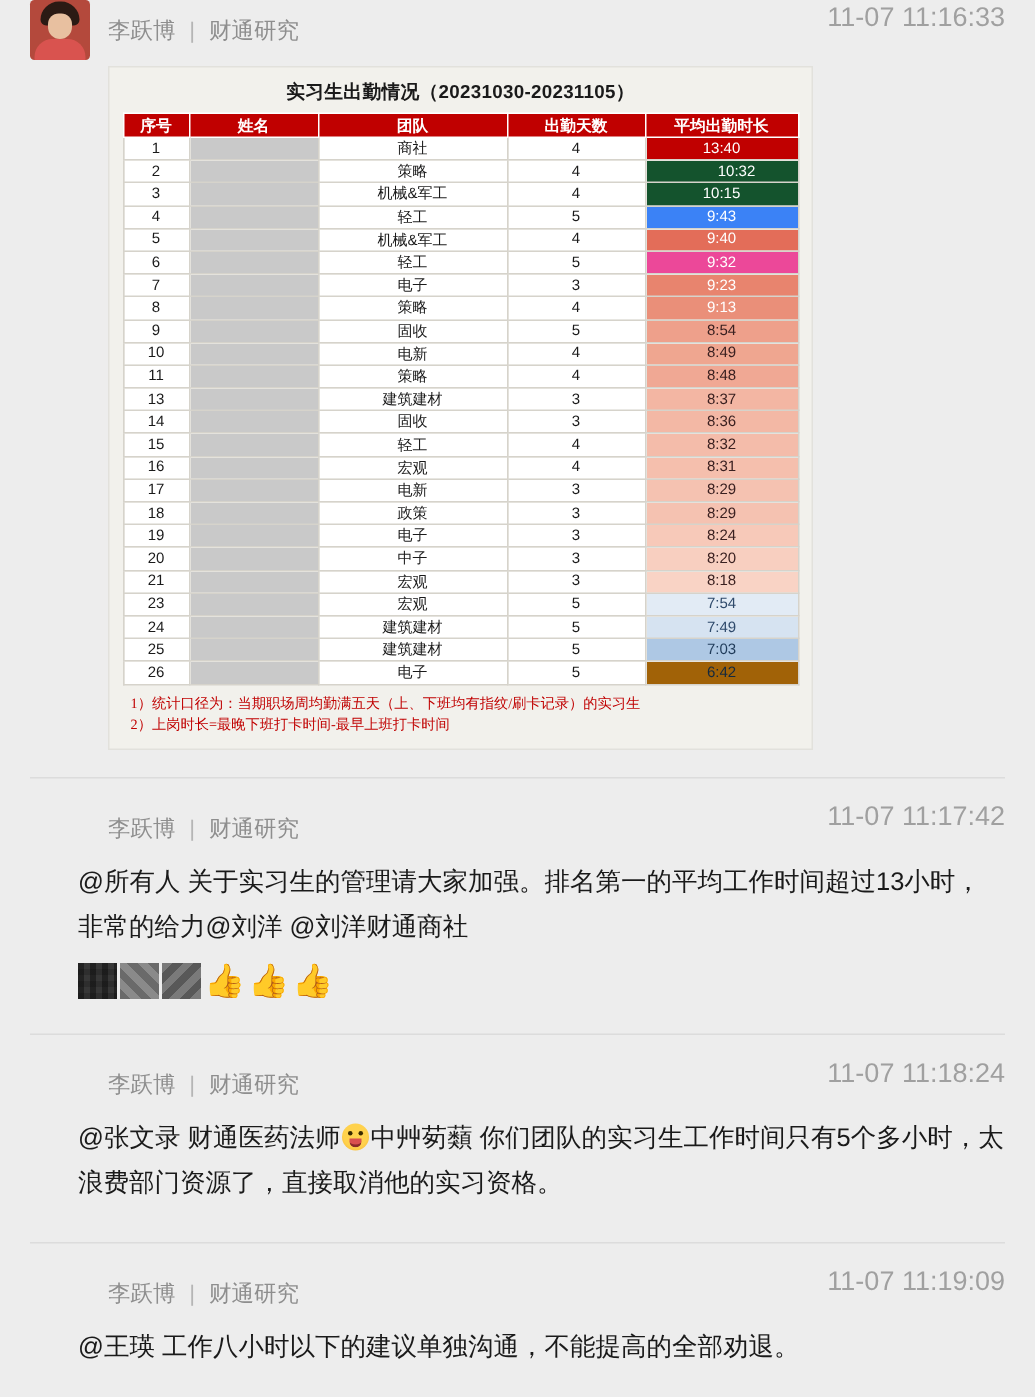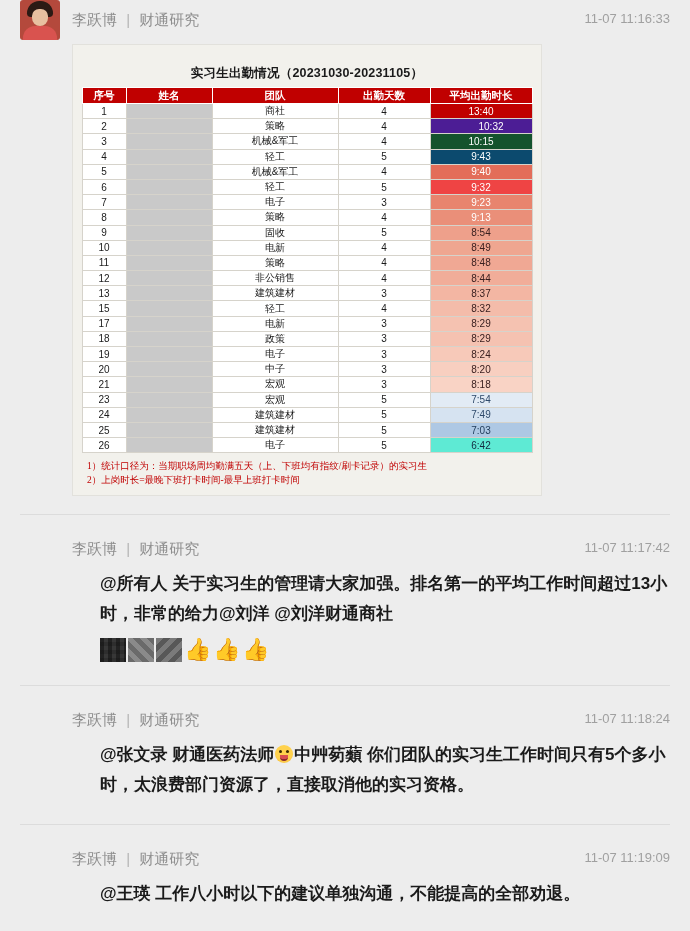--- a/index.html
+++ b/index.html
@@ -70,32 +70,31 @@
     font-size: 15px;
     color: #8e8e8e;
     white-space: nowrap;
   }
   .sender .name { color: #8e8e8e; }
   .sender .sep { margin: 0 5px; color: #b5b5b5; }
   .sender .dept { color: #8e8e8e; }
   .timestamp {
     position: absolute;
     right: 0;
-    top: 11px;
-    font-size: 13px;
+    top: 1px;
+    font-size: 18px;
     color: #a0a0a0;
     white-space: nowrap;
   }
   .msg-body {
-    margin-left: 80px;
+    margin-left: 32px;
     font-size: 17px;
     line-height: 30px;
     color: #1a1a1a;
     padding-bottom: 6px;
-    font-weight: bold;
   }
   .divider {
     height: 1px;
     background: #dcdcdc;
     margin: 18px 20px 14px 20px;
   }
 
   
   .img-card {
     margin-left: 52px;
@@ -106,21 +105,20 @@
     box-sizing: border-box;
     padding: 6px 8px 6px 8px;
   }
   .img-title {
     text-align: center;
     font-size: 12.5px;
     font-weight: bold;
     color: #1a1a1a;
     padding: 2px 0 5px 0;
     letter-spacing: 0.2px;
-    margin-top: 12px;
   }
   table.att {
     border-collapse: collapse;
     width: 450px;
     margin: 0 auto;
     table-layout: fixed;
     font-size: 10.5px;
   }
   table.att th {
     background: #c00000;
@@ -259,49 +257,49 @@
               <td class="name-cell">&nbsp;</td>
               <td>商社</td>
               <td>4</td>
               <td class="dur-cell" style="background: rgb(192, 0, 0); color: rgb(255, 255, 255); margin-left: 37px;">13:40</td>
             </tr>
             <tr>
               <td>2</td>
               <td class="name-cell">&nbsp;</td>
               <td>策略</td>
               <td>4</td>
-              <td class="dur-cell" style="background: #4c1d95; color: rgb(255, 255, 255); padding-left: 20px;">10:32</td>
+              <td class="dur-cell" style="background: #14532d; color: rgb(255, 255, 255); padding-left: 20px;">10:32</td>
             </tr>
             <tr>
               <td>3</td>
               <td class="name-cell">&nbsp;</td>
               <td>机械&amp;军工</td>
               <td>4</td>
               <td class="dur-cell" style="background: #14532d; color: rgb(255, 255, 255);">10:15</td>
             </tr>
             <tr>
               <td>4</td>
               <td class="name-cell">&nbsp;</td>
               <td>轻工</td>
               <td>5</td>
-              <td class="dur-cell" style="background: #0c4a6e; color: rgb(255, 255, 255);">9:43</td>
+              <td class="dur-cell" style="background: #3b82f6; color: rgb(255, 255, 255);">9:43</td>
             </tr>
             <tr>
               <td>5</td>
               <td class="name-cell">&nbsp;</td>
               <td>机械&amp;军工</td>
               <td>4</td>
               <td class="dur-cell" style="background: rgb(227, 109, 89); color: rgb(255, 255, 255);">9:40</td>
             </tr>
             <tr>
               <td>6</td>
               <td class="name-cell">&nbsp;</td>
               <td>轻工</td>
               <td>5</td>
-              <td class="dur-cell" style="background: #ef4444; color: rgb(255, 255, 255);">9:32</td>
+              <td class="dur-cell" style="background: #ec4899; color: rgb(255, 255, 255);">9:32</td>
             </tr>
             <tr>
               <td>7</td>
               <td class="name-cell">&nbsp;</td>
               <td>电子</td>
               <td>3</td>
               <td class="dur-cell" style="background: rgb(232, 132, 110); color: rgb(255, 255, 255);">9:23</td>
             </tr>
             <tr>
               <td>8</td>
@@ -325,41 +323,48 @@
               <td class="dur-cell" style="background: rgb(239, 166, 144); color: rgb(58, 32, 32);">8:49</td>
             </tr>
             <tr>
               <td>11</td>
               <td class="name-cell">&nbsp;</td>
               <td>策略</td>
               <td>4</td>
               <td class="dur-cell" style="background: rgb(240, 168, 148); color: rgb(58, 32, 32);">8:48</td>
             </tr>
             <tr>
-              <td>12</td>
-              <td class="name-cell">&nbsp;</td>
-              <td>非公销售</td>
-              <td>4</td>
-              <td class="dur-cell" style="background: rgb(241, 173, 153); color: rgb(58, 32, 32);">8:44</td>
-            </tr>
-            <tr>
               <td>13</td>
               <td class="name-cell">&nbsp;</td>
               <td>建筑建材</td>
               <td>3</td>
               <td class="dur-cell" style="background: rgb(243, 182, 163); color: rgb(58, 32, 32);">8:37</td>
             </tr>
             <tr>
+              <td>14</td>
+              <td class="name-cell">&nbsp;</td>
+              <td>固收</td>
+              <td>3</td>
+              <td class="dur-cell" style="background: rgb(243, 184, 165); color: rgb(58, 32, 32);">8:36</td>
+            </tr>
+            <tr>
               <td>15</td>
               <td class="name-cell">&nbsp;</td>
               <td>轻工</td>
               <td>4</td>
               <td class="dur-cell" style="background: rgb(244, 188, 170); color: rgb(58, 32, 32);">8:32</td>
             </tr>
             <tr>
+              <td>16</td>
+              <td class="name-cell">&nbsp;</td>
+              <td>宏观</td>
+              <td>4</td>
+              <td class="dur-cell" style="background: rgb(245, 191, 173); color: rgb(58, 32, 32);">8:31</td>
+            </tr>
+            <tr>
               <td>17</td>
               <td class="name-cell">&nbsp;</td>
               <td>电新</td>
               <td>3</td>
               <td class="dur-cell" style="background: rgb(245, 194, 177); color: rgb(58, 32, 32);">8:29</td>
             </tr>
             <tr>
               <td>18</td>
               <td class="name-cell">&nbsp;</td>
               <td>政策</td>
@@ -406,21 +411,21 @@
               <td class="name-cell">&nbsp;</td>
               <td>建筑建材</td>
               <td>5</td>
               <td class="dur-cell" style="background: rgb(174, 200, 228); color: rgb(31, 58, 88);">7:03</td>
             </tr>
             <tr>
               <td>26</td>
               <td class="name-cell">&nbsp;</td>
               <td>电子</td>
               <td>5</td>
-              <td class="dur-cell" style="background: #5eead4; color: rgb(19, 41, 63);">6:42</td>
+              <td class="dur-cell" style="background: #a16207; color: rgb(19, 41, 63);">6:42</td>
             </tr>
           </tbody>
       </table>
       <div class="img-notes">
         <div>1）统计口径为：当期职场周均勤满五天（上、下班均有指纹/刷卡记录）的实习生</div>
         <div>2）上岗时长=最晚下班打卡时间-最早上班打卡时间</div>
       </div>
     </div>
   </div>
 

